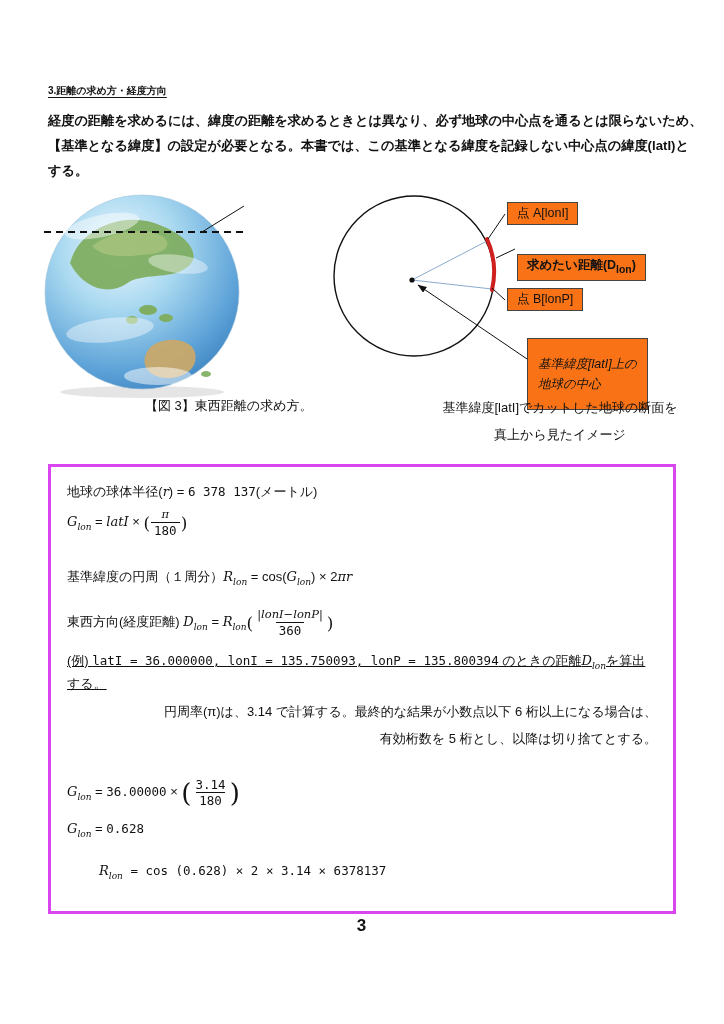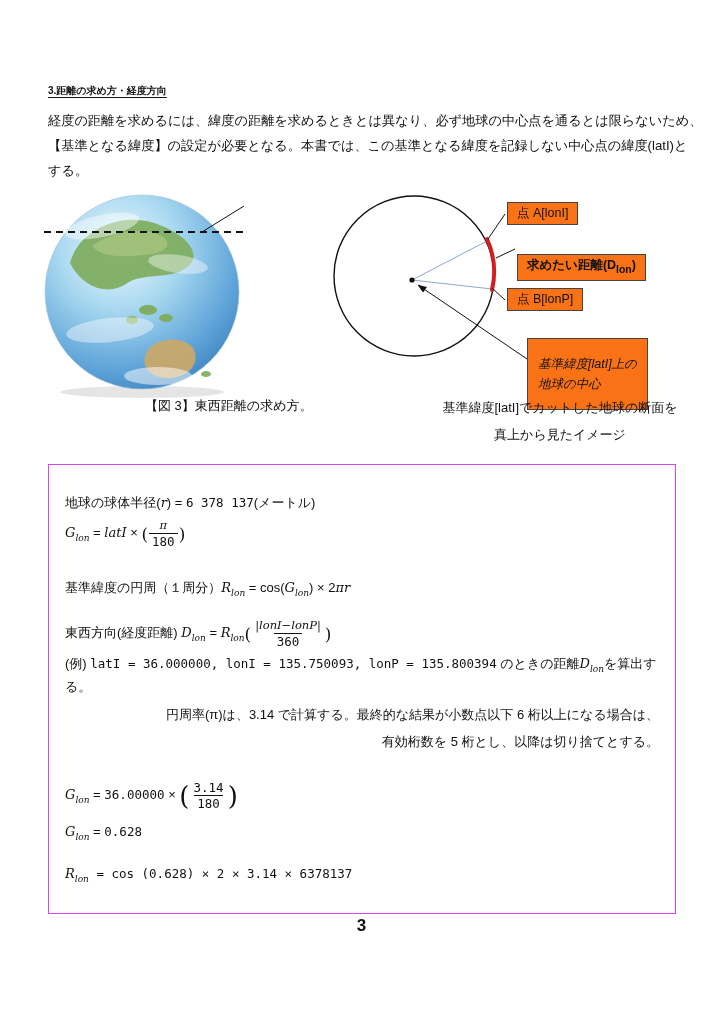--- a/index.html
+++ b/index.html
@@ -14,21 +14,21 @@
   .title {
     left:48px; top:84px;
     font-size:10px; font-weight:bold;
     text-decoration:underline;
     text-underline-offset:3px;
   }
   .intro {
     left:48px; top:108px; width:640px;
     font-size:13.2px; line-height:25px;
   }
-  .intro div { white-space:nowrap; }
+  .intro div { white-space:nowrap;font-weight:bold; }
 
   
   .figure { left:40px; top:168px; width:684px; height:296px; }
   .figure svg { position:absolute; left:0; top:0; }
 
   .cut-label {
     position:absolute; left:205px; top:0px;
     font-size:13px; line-height:24px;
   }
   .lblbox {
@@ -39,43 +39,43 @@
   .lblbox.center-lbl { line-height:20px; padding:15px 10px;font-style:italic; }
   .cap-left { position:absolute; left:105px; top:229px; font-size:13px; }
   .cap-right {
     position:absolute; left:352px; top:226px; width:336px;
     font-size:13px; line-height:27px; text-align:center;
   }
 
   
   .formula-box {
     left:48px; top:464px; width:628px; height:450px;
-    border:1px solid #d946ef; padding:29px 16px;
+    border:3px solid #d946ef; padding:16px 16px;
   }
   .row { font-size:13px; line-height:18px; }
   .row .jp { }
   .mvar { font-family:"DejaVu Serif","Liberation Serif",serif; font-style:italic; }
   sub.mvar, .row sub {
     font-family:"DejaVu Serif","Liberation Serif",serif;
     font-style:italic; font-size:9px;
   }
   .mono { font-family:"DejaVu Sans Mono","Liberation Mono",monospace; font-size:12.5px; }
   .frac {
     display:inline-flex; flex-direction:column; align-items:center;
     vertical-align:middle; line-height:1.2; font-size:11.5px; margin:0 1px;
     text-align:center;
   }
   .frac .den { border-top:1px solid #111; padding:0 3px; }
   .frac .num { padding:0 3px; }
   .paren { font-family:"DejaVu Serif","Liberation Serif",serif; font-size:17px; vertical-align:middle; }
   .bigparen { font-family:"DejaVu Serif","Liberation Serif",serif; font-size:26px; font-weight:300; vertical-align:middle; line-height:1; }
   .mt23 { margin-top:23px; } .mt7 { margin-top:7px; } .mt30 { margin-top:30px; }
-  .mt18 { margin-top:18px; } .mt22 { margin-top:6px; } .mt10 { margin-top:10px; }
+  .mt18 { margin-top:18px; } .mt22 { margin-top:14px;text-decoration:underline; } .mt10 { margin-top:10px; }
   .mt9 { margin-top:9px; } .mt29 { margin-top:29px; } .mt12 { margin-top:12px; }
-  .mt20 { margin-top:20px; }
+  .mt20 { margin-top:20px;margin-left:32px; }
   .indent { margin-left:37px;text-align:right; }
 
   .page-num {
     left:0; right:0; top:916px; text-align:center;
     font-weight:bold; font-size:17px; letter-spacing:1px;
   }
 </style>
 </head>
 <body>
 

